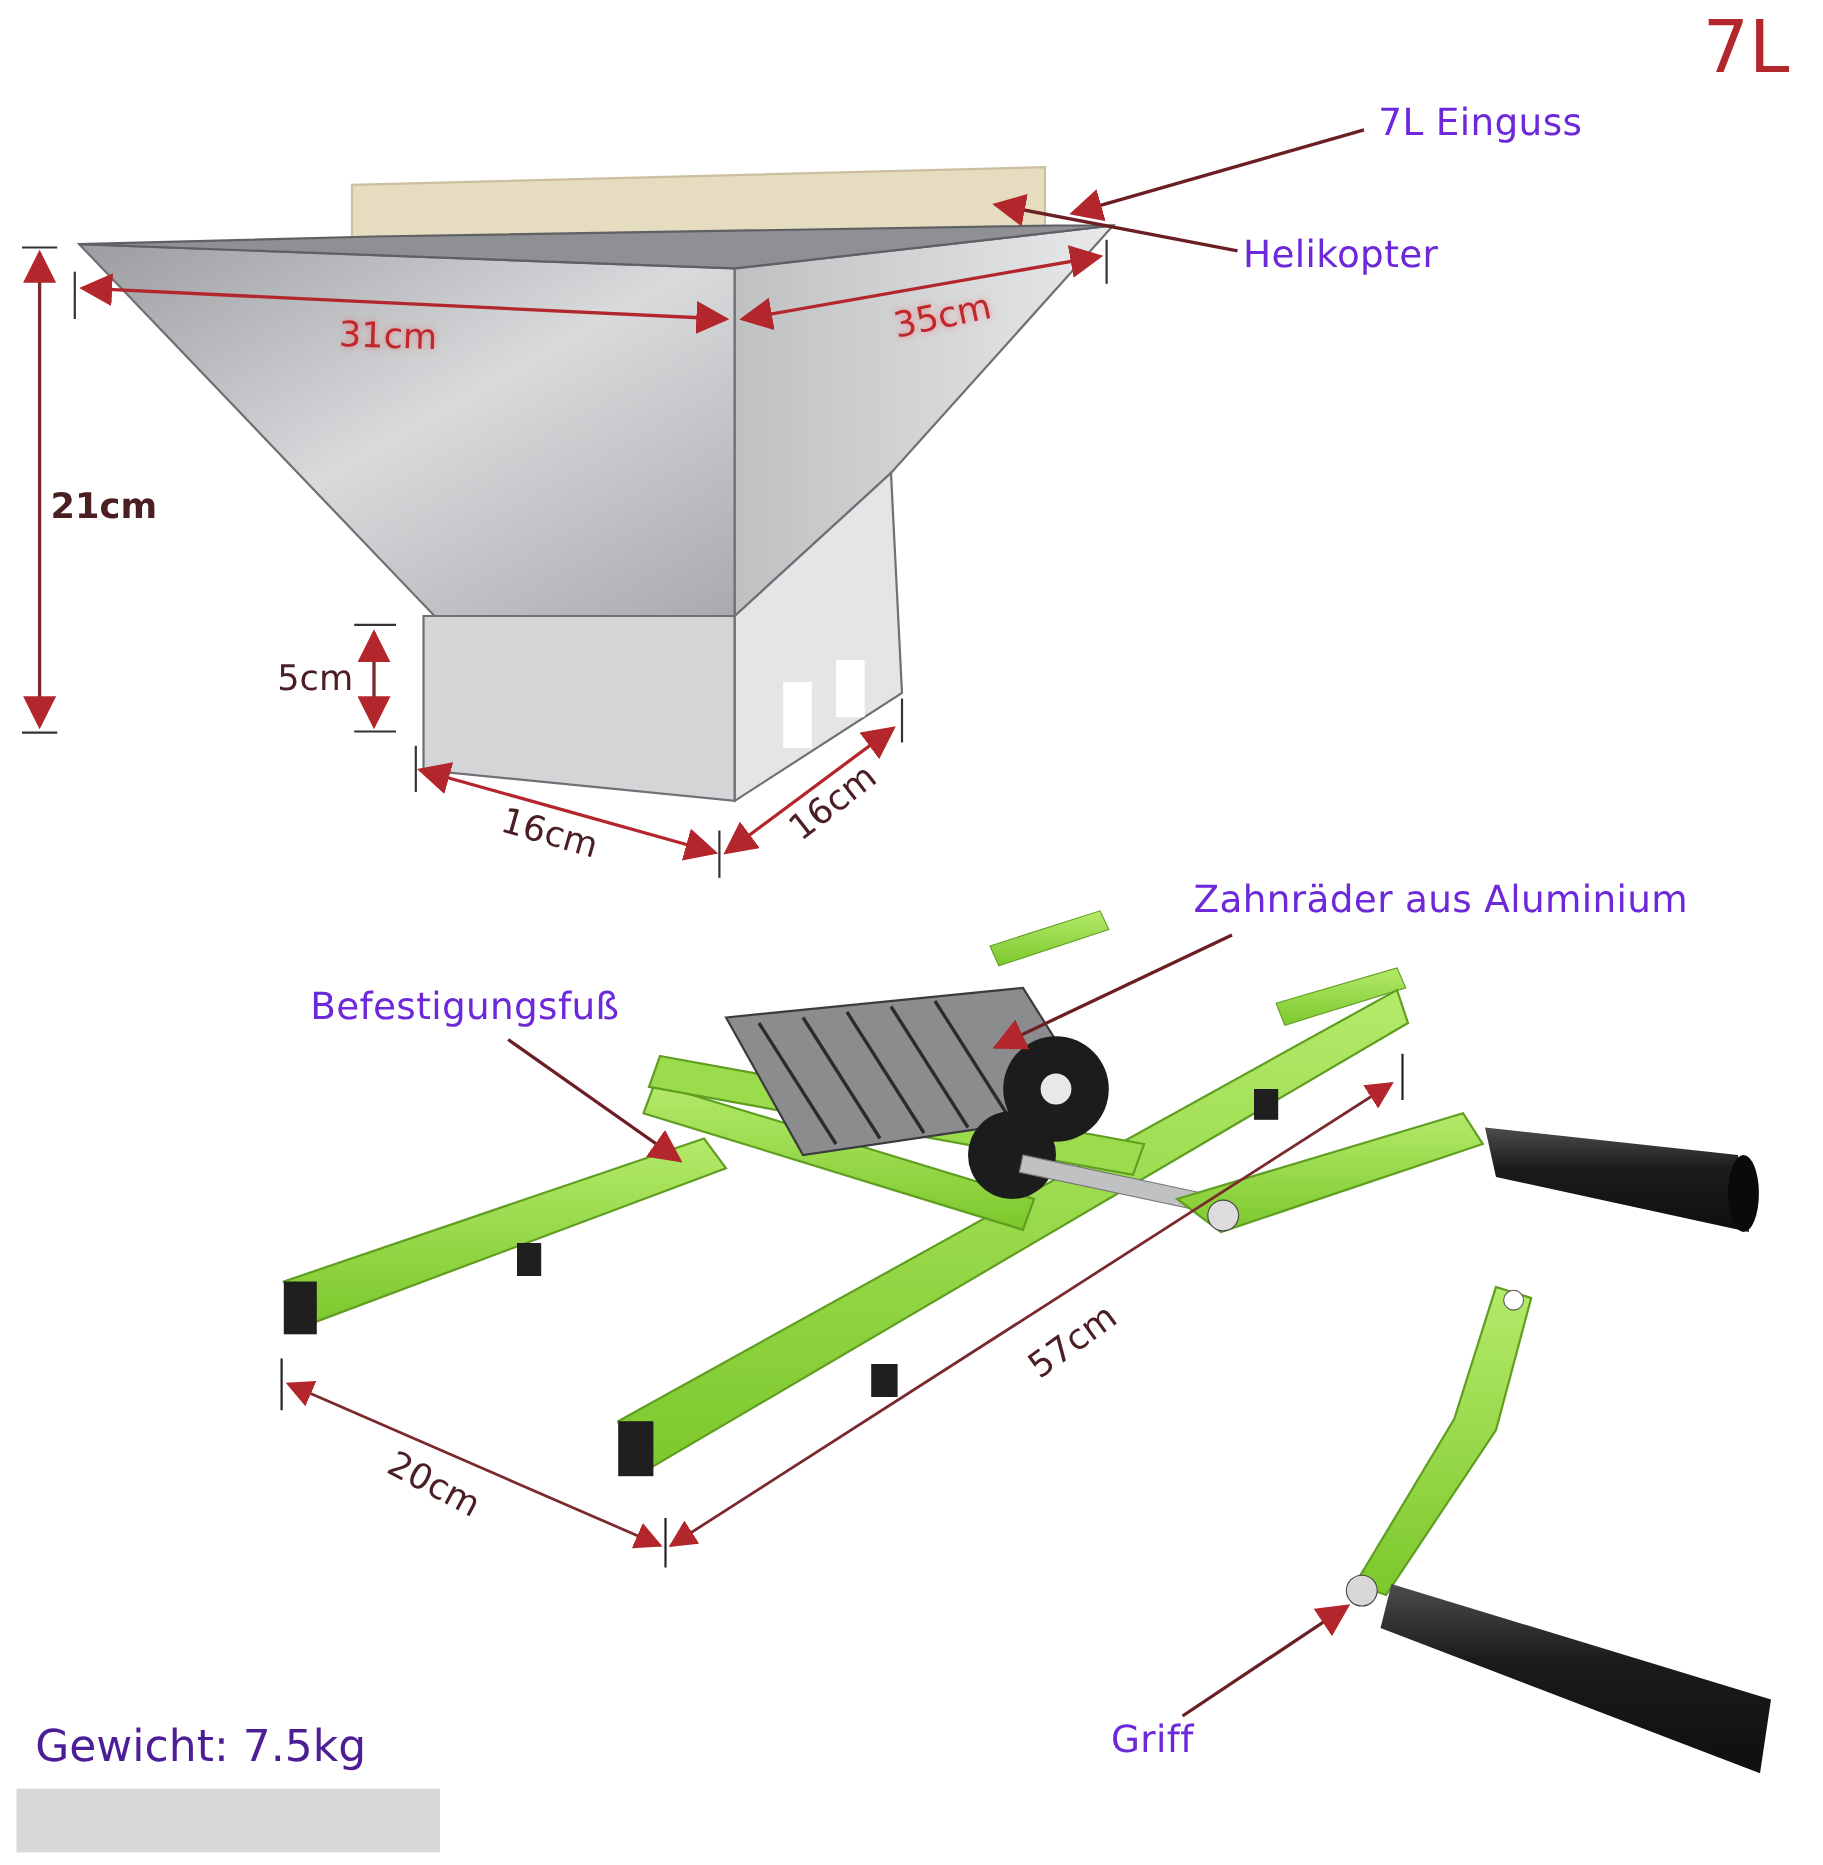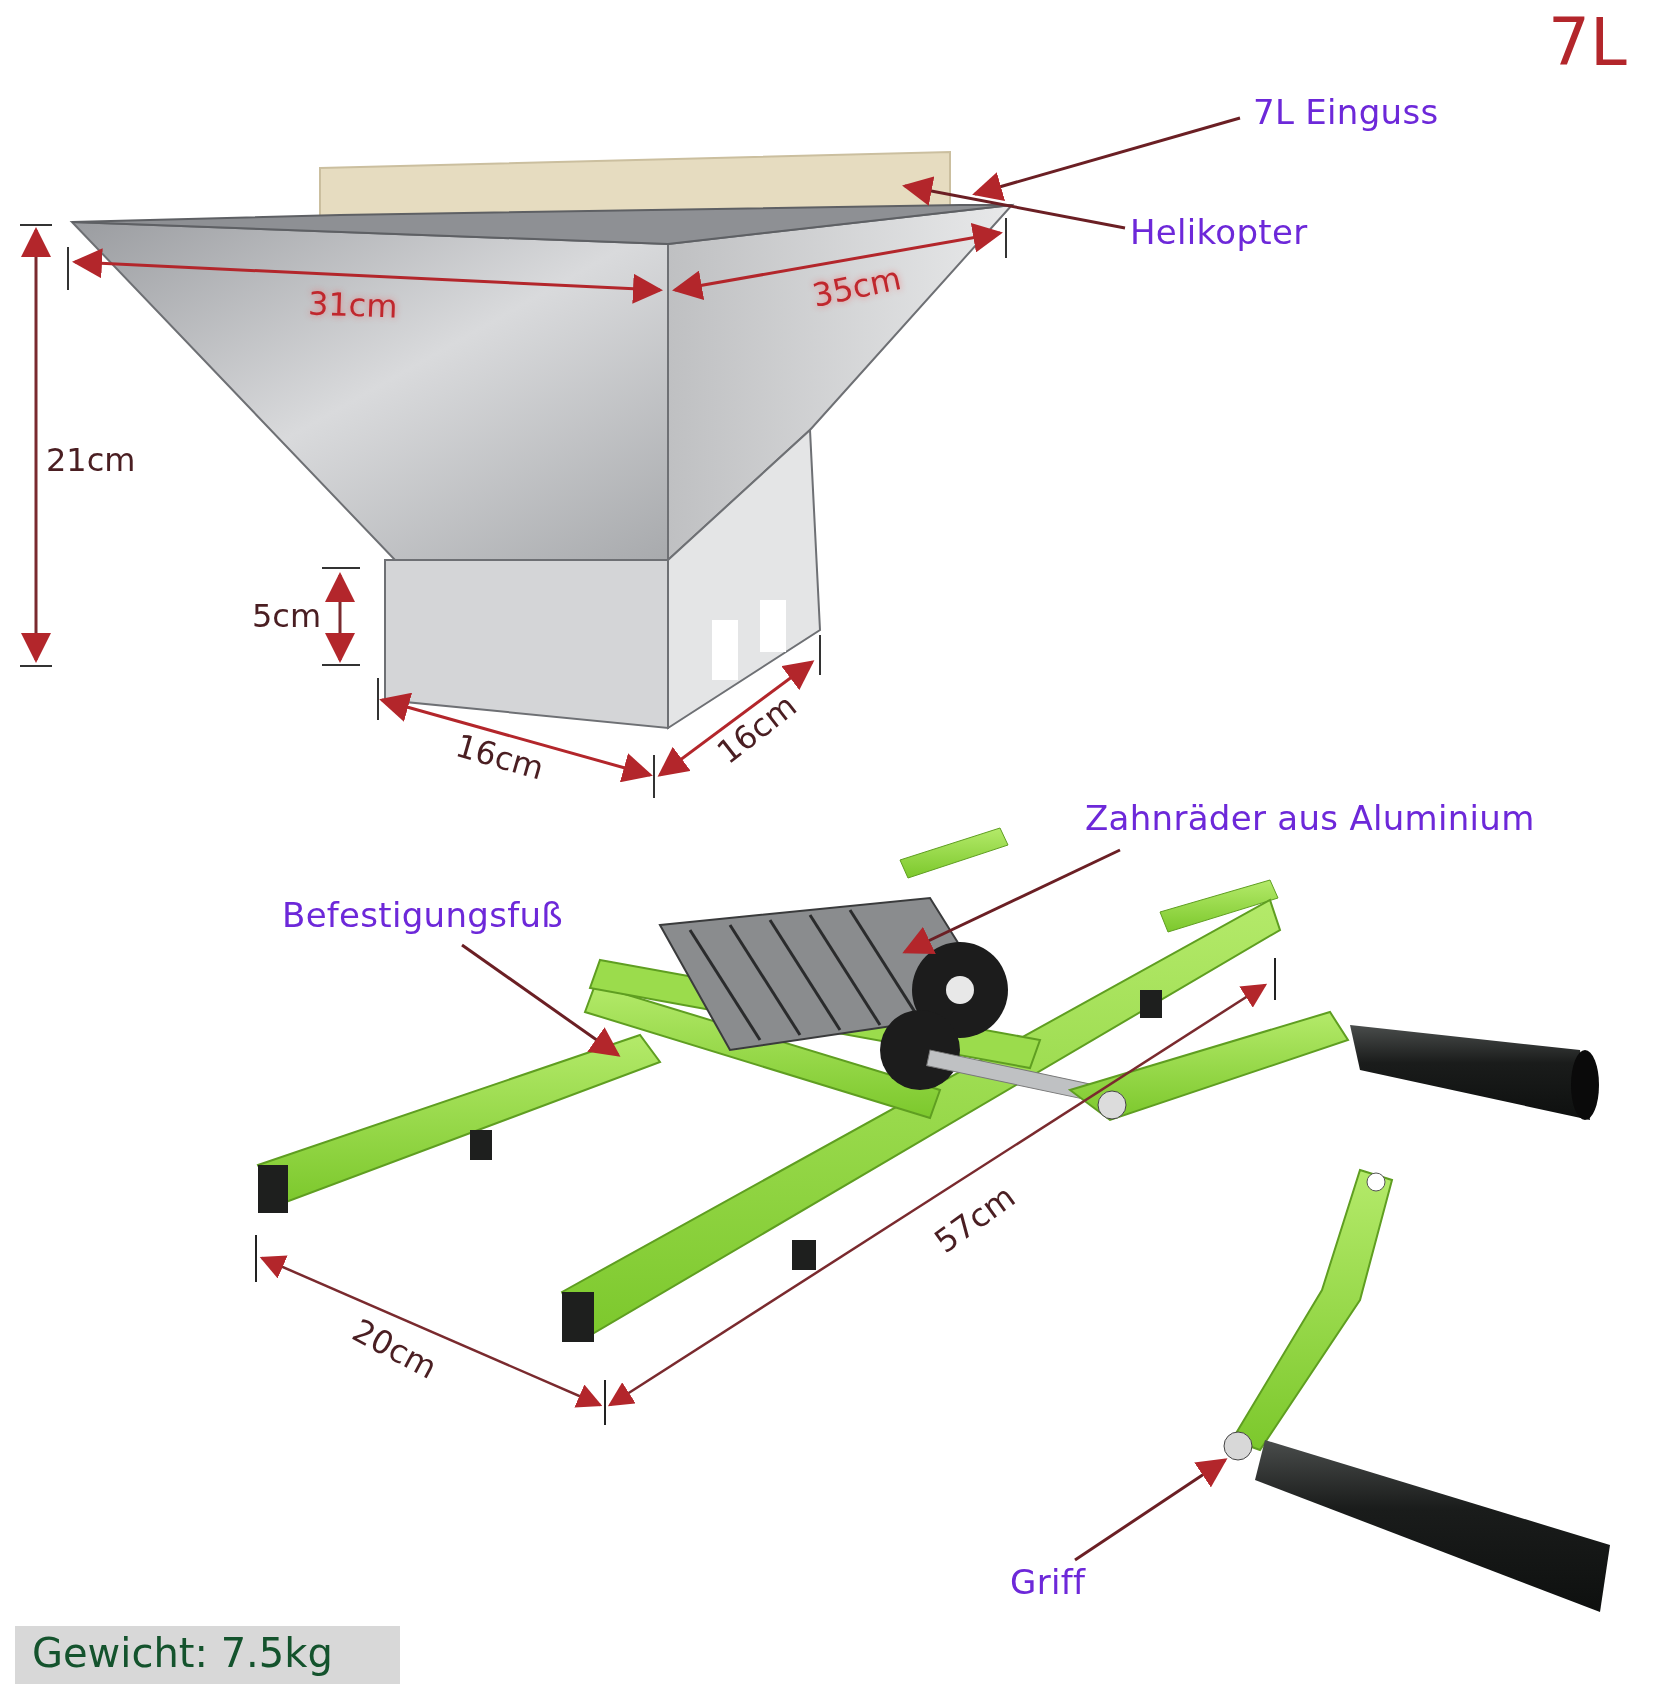--- a/index.html
+++ b/index.html
@@ -8,21 +8,21 @@
   .canvas { position: absolute; left: 0; top: 0; width: 1657px; height: 1695px; }
   .lbl { position: absolute; color: #6d28d9; font-size: 34px; white-space: nowrap;
          font-family: "DejaVu Sans", sans-serif; letter-spacing: 0.3px; }
   .dim { position: absolute; color: #4a1e22; font-size: 32px; white-space: nowrap;
          font-family: "DejaVu Sans", sans-serif; }
   .dim-red { color: #c0272d; text-shadow: 0 0 6px rgba(255,60,60,0.5); }
   .capacity { position: absolute; left: 1548px; top: 4px; color: #b3262b;
               font-size: 66px; font-family: "DejaVu Sans", sans-serif; }
   .weight-badge { position: absolute; left: 15px; top: 1626px; width: 385px; height: 58px;
                   background: #d8d8d8; }
-  .weight-text { position: absolute; left: 32px; top: 1630px; color: #14532d;
+  .weight-text { position: absolute; left: 32px; top: 1565px; color: #4c1d95;
                  font-size: 40px; font-family: "DejaVu Sans", sans-serif; }
 </style>
 </head>
 <body>
 
 <div class="canvas">
   <svg width="1657" height="1695" viewBox="0 0 1657 1695" xmlns="http://www.w3.org/2000/svg">
     <defs>
       <linearGradient id="steelL" x1="0" y1="0" x2="1" y2="1">
         <stop offset="0" stop-color="#9a9ca0"></stop>
@@ -158,21 +158,21 @@
   </svg>
 
   
   <div class="capacity">7L</div>
 
   <div class="lbl" style="left:1253px; top:92px;">7L Einguss</div>
   <div class="lbl" style="left:1130px; top:212px;">Helikopter</div>
 
   <div class="dim dim-red" style="left:308px; top:286px; transform:rotate(2deg);">31cm</div>
   <div class="dim dim-red" style="left:812px; top:268px; transform:rotate(-12deg);">35cm</div>
-  <div class="dim" style="left:46px; top:441px;">21cm</div>
+  <div class="dim" style="left:46px; top:441px;font-weight:bold;">21cm</div>
   <div class="dim" style="left:252px; top:597px;">5cm</div>
   <div class="dim" style="left:455px; top:738px; transform:rotate(16deg);">16cm</div>
   <div class="dim" style="left:712px; top:710px; transform:rotate(-38deg);">16cm</div>
 
   <div class="lbl" style="left:1085px; top:798px;">Zahnräder aus Aluminium</div>
   <div class="lbl" style="left:282px; top:895px;">Befestigungsfuß</div>
 
   <div class="dim" style="left:350px; top:1330px; transform:rotate(28deg);">20cm</div>
   <div class="dim" style="left:930px; top:1200px; transform:rotate(-36deg);">57cm</div>
 

